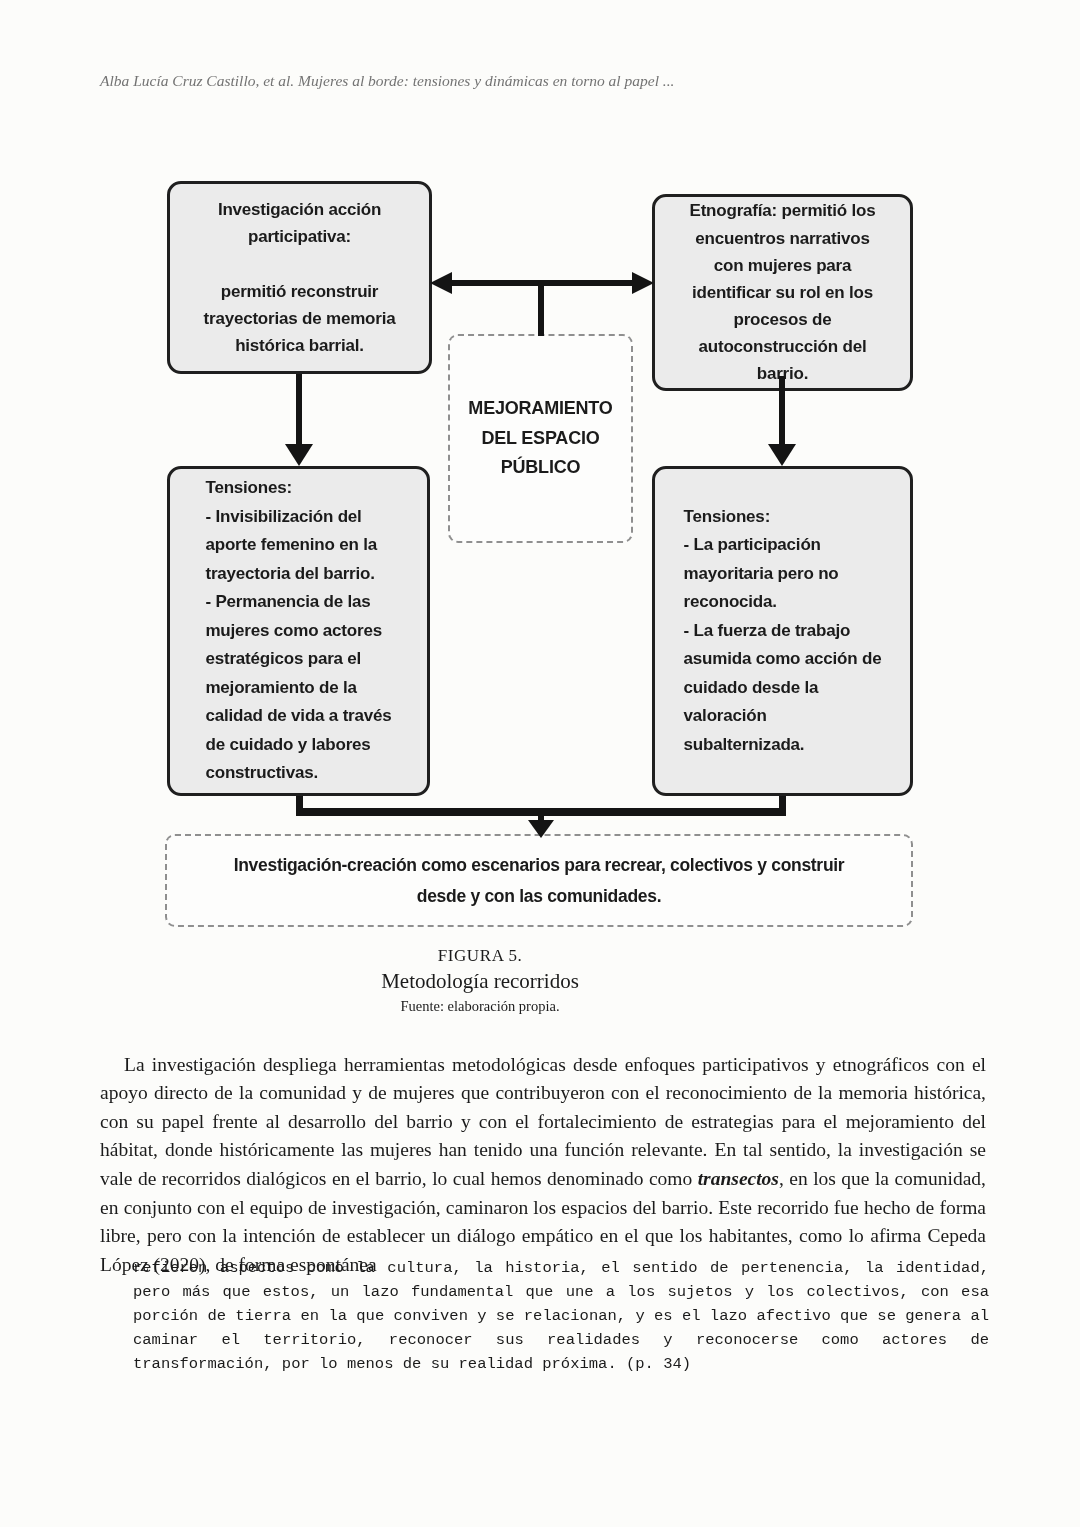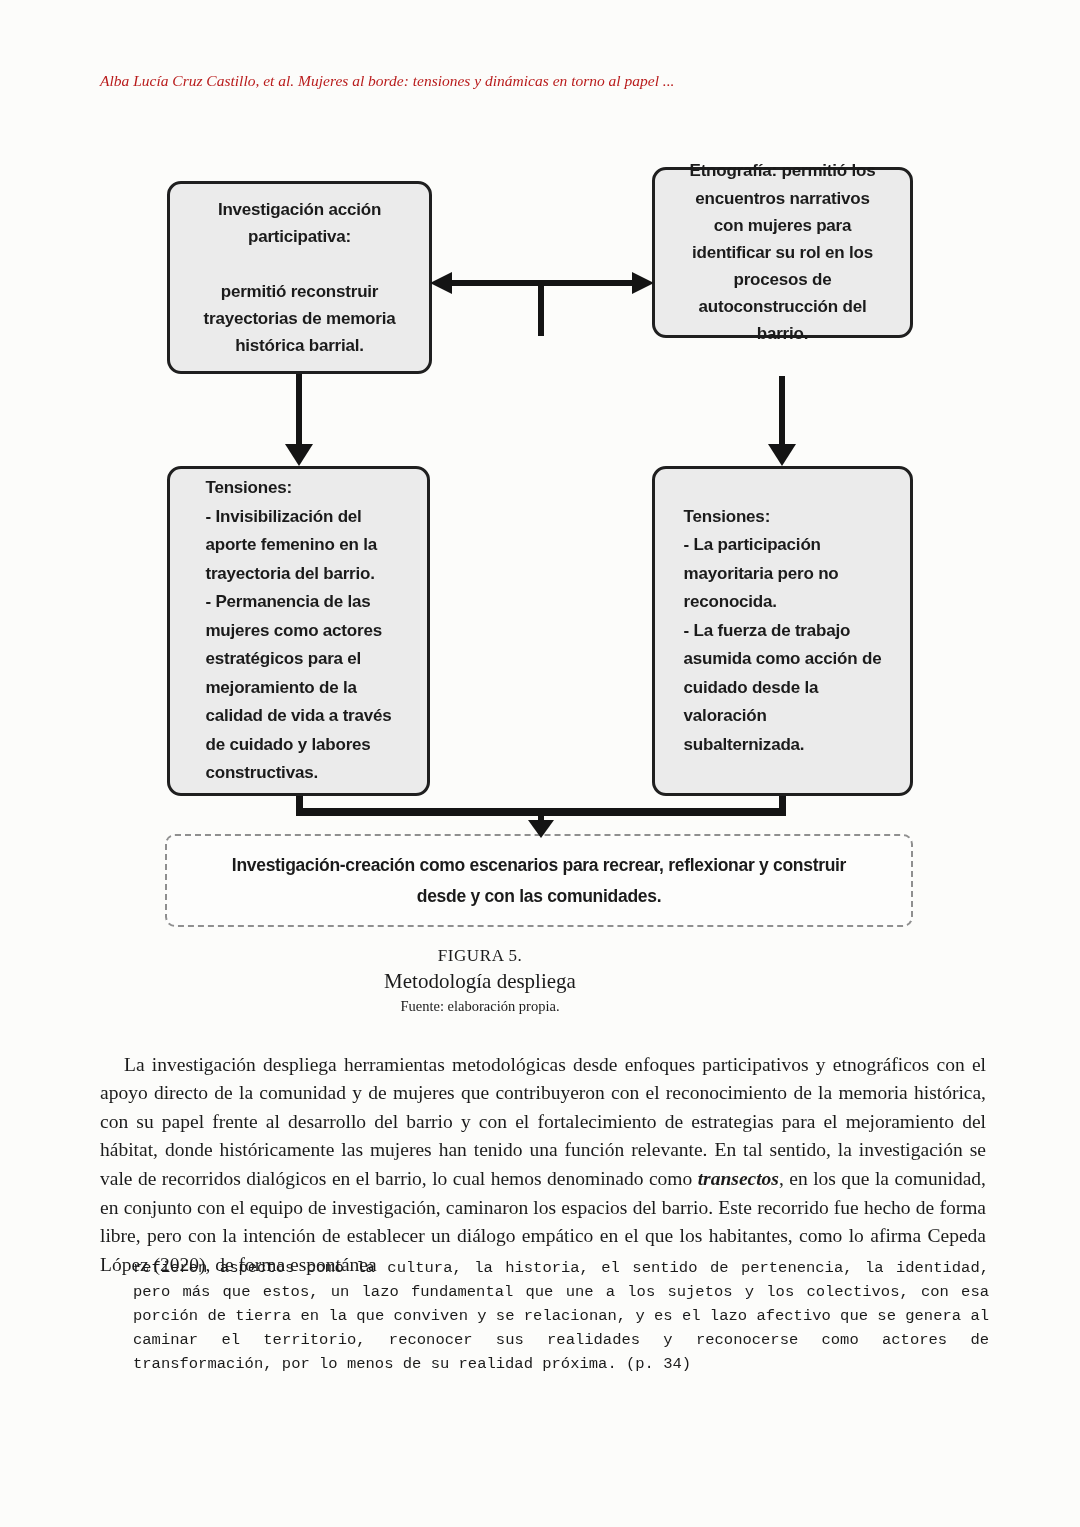--- a/index.html
+++ b/index.html
@@ -3,21 +3,21 @@
 <meta charset="utf-8">
 <style>
   html,body{margin:0;padding:0;background:#e8e8e8;}
   .page{
     position:relative;width:1080px;height:1527px;margin:0 auto;
     background:#fcfcfa;color:#1b1b1b;overflow:hidden;
     font-family:"Liberation Serif",serif;
   }
   .running-head{
     position:absolute;left:100px;top:72px;width:880px;
-    font-style:italic;font-size:15.5px;color:#b91c1c;
+    font-style:italic;font-size:15.5px;color:#737373;
   }
   
   .figure{position:absolute;left:0;top:0;width:1080px;height:940px;}
   .fbox{
     position:absolute;box-sizing:border-box;
     background:#ebebeb;border:3px solid #1f1f1f;border-radius:14px;
     display:flex;align-items:center;justify-content:center;
   }
   .fbox-dashed{
     position:absolute;box-sizing:border-box;
@@ -62,30 +62,35 @@
 
     <div class="fbox" style="left:167px;top:181px;width:265px;height:193px;">
       <div class="fbox-text">Investigación acción
 participativa:
 
 permitió reconstruir
 trayectorias de memoria
 histórica barrial.</div>
     </div>
 
-    <div class="fbox" style="left:652px;top:167px;width:261px;height:171px;">
+    <div class="fbox" style="left:652px;top:194px;width:261px;height:197px;">
       <div class="fbox-text">Etnografía: permitió los
 encuentros narrativos
 con mujeres para
 identificar su rol en los
 procesos de
 autoconstrucción del
 barrio.</div>
     </div>
 
+    <div class="fbox-dashed" style="left:448px;top:334px;width:185px;height:209px;">
+      <div class="fbox-text center-box">MEJORAMIENTO
+DEL ESPACIO
+PÚBLICO</div>
+    </div>
 
     <div class="fbox" style="left:167px;top:466px;width:263px;height:330px;">
       <div class="fbox-text left">Tensiones:
 - Invisibilización del
 aporte femenino en la
 trayectoria del barrio.
 - Permanencia de las
 mujeres como actores
 estratégicos para el
 mejoramiento de la
@@ -100,21 +105,21 @@
 mayoritaria pero no
 reconocida.
 - La fuerza de trabajo
 asumida como acción de
 cuidado desde la
 valoración
 subalternizada.</div>
     </div>
 
     <div class="fbox-dashed" style="left:165px;top:834px;width:748px;height:93px;">
-      <div class="fbox-text bottom-box">Investigación-creación como escenarios para recrear, reflexionar y construir
+      <div class="fbox-text bottom-box">Investigación-creación como escenarios para recrear, colectivos y construir
 desde y con las comunidades.</div>
     </div>
 
     <div class="tri" style="left:430px;top:272px;border-top:11px solid transparent;border-bottom:11px solid transparent;border-right:22px solid #141414;"></div>
     <div class="shaft" style="left:448px;top:280px;width:188px;height:6px;"></div>
     <div class="tri" style="left:632px;top:272px;border-top:11px solid transparent;border-bottom:11px solid transparent;border-left:22px solid #141414;"></div>
 
     <div class="shaft" style="left:538px;top:286px;width:6px;height:50px;"></div>
 
     <div class="shaft" style="left:296px;top:374px;width:6px;height:72px;"></div>
@@ -125,21 +130,21 @@
 
     <div class="shaft" style="left:296px;top:796px;width:7px;height:18px;"></div>
     <div class="shaft" style="left:779px;top:796px;width:7px;height:18px;"></div>
     <div class="shaft" style="left:296px;top:808px;width:490px;height:8px;"></div>
     <div class="shaft" style="left:538px;top:814px;width:6px;height:8px;"></div>
     <div class="tri" style="left:528px;top:820px;border-left:13px solid transparent;border-right:13px solid transparent;border-top:18px solid #141414;"></div>
   </div>
 
   <div class="caption">
     <div class="caption-label">FIGURA 5.</div>
-    <div class="caption-title">Metodología despliega</div>
+    <div class="caption-title">Metodología recorridos</div>
     <div class="caption-source">Fuente: elaboración propia.</div>
   </div>
 
   <p class="body-para"><span>La investigación despliega herramientas metodológicas desde enfoques participativos y etnográficos con el apoyo directo de la comunidad y de mujeres que contribuyeron con el reconocimiento de la memoria histórica, con su papel frente al desarrollo del barrio y con el fortalecimiento de estrategias para el mejoramiento del hábitat, donde históricamente las mujeres han tenido una función relevante. En tal sentido, la investigación se vale de recorridos dialógicos en el barrio, lo cual hemos denominado como </span><span class="it">transectos</span><span>, en los que la comunidad, en conjunto con el equipo de investigación, caminaron los espacios del barrio. Este recorrido fue hecho de forma libre, pero con la intención de establecer un diálogo empático en el que los habitantes, como lo afirma Cepeda López (2020), de forma espontánea</span></p>
 
   <div class="quote">refieren aspectos como la cultura, la historia, el sentido de pertenencia, la identidad, pero más que estos, un lazo fundamental que une a los sujetos y los colectivos, con esa porción de tierra en la que conviven y se relacionan, y es el lazo afectivo que se genera al caminar el territorio, reconocer sus realidades y reconocerse como actores de transformación, por lo menos de su realidad próxima. (p. 34)</div>
 
 </div>
 
 </body></html>

